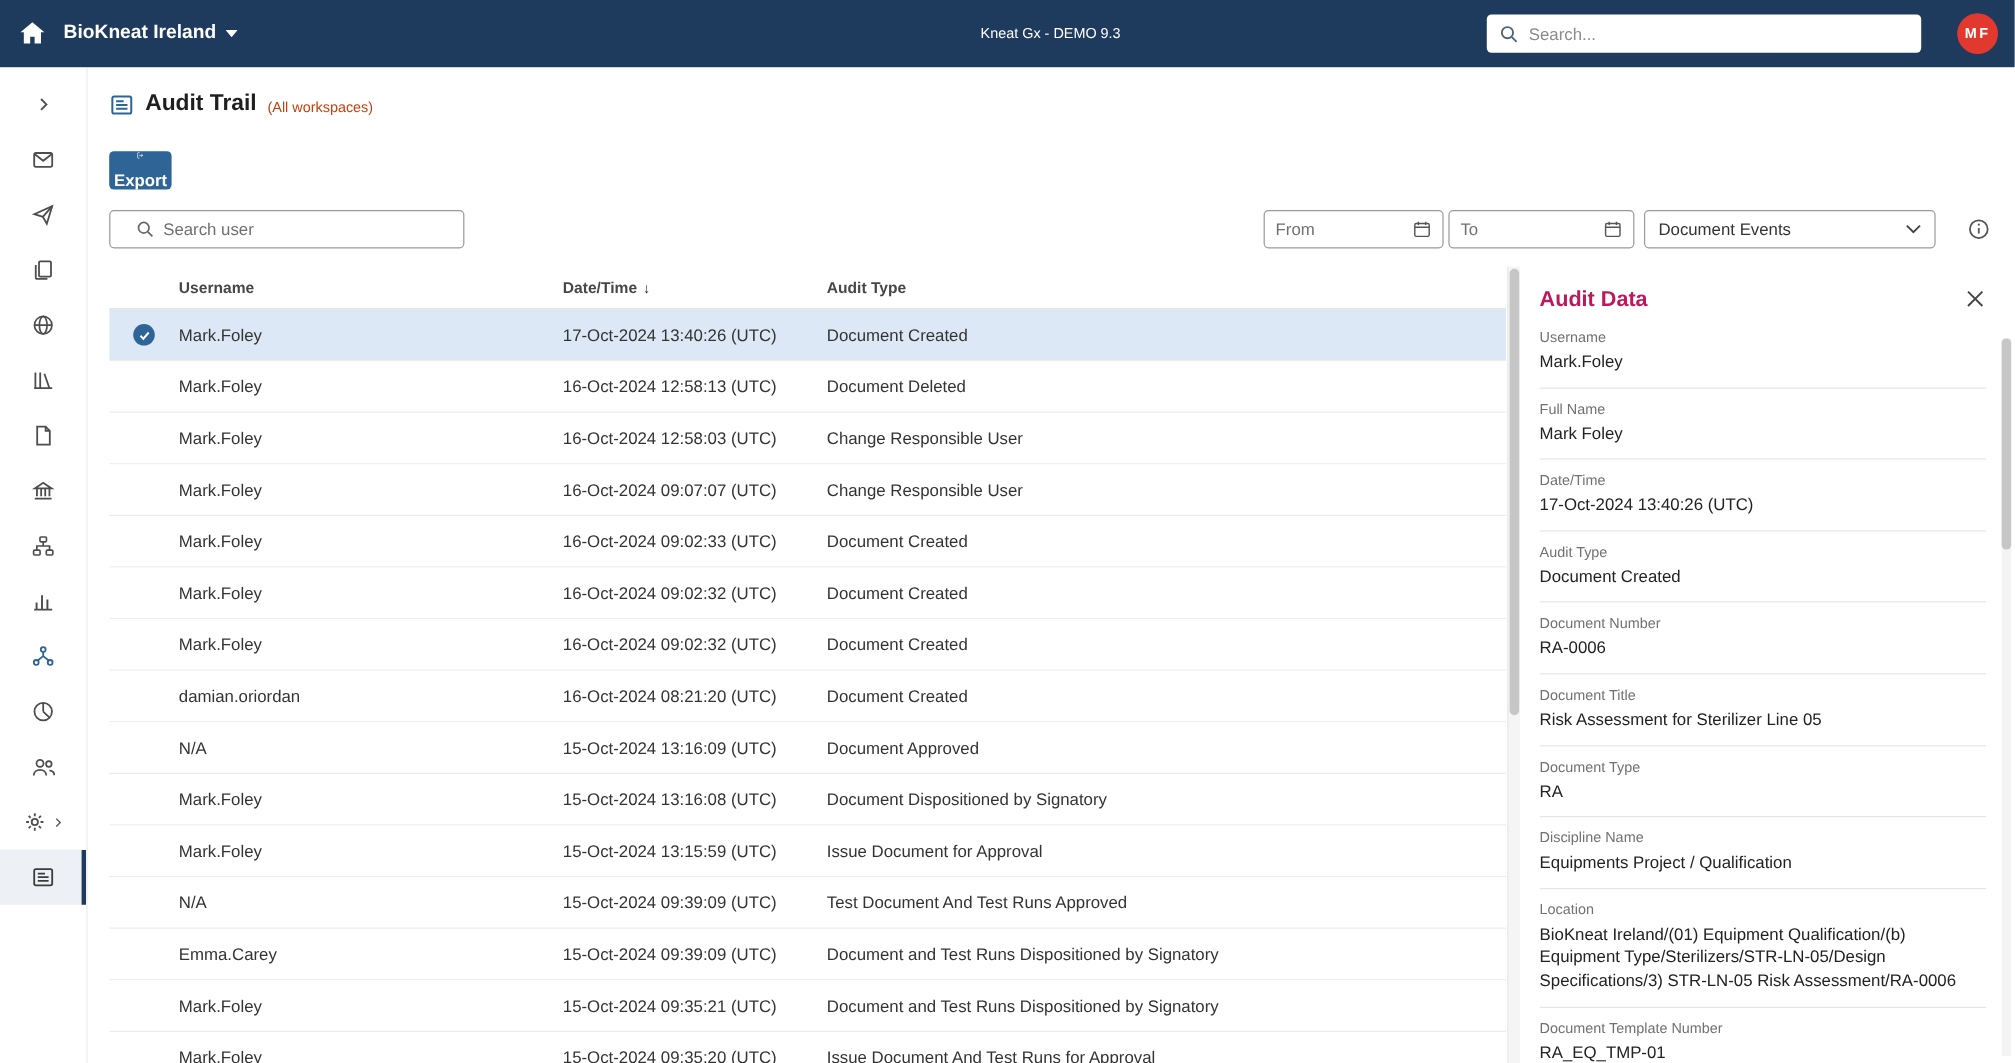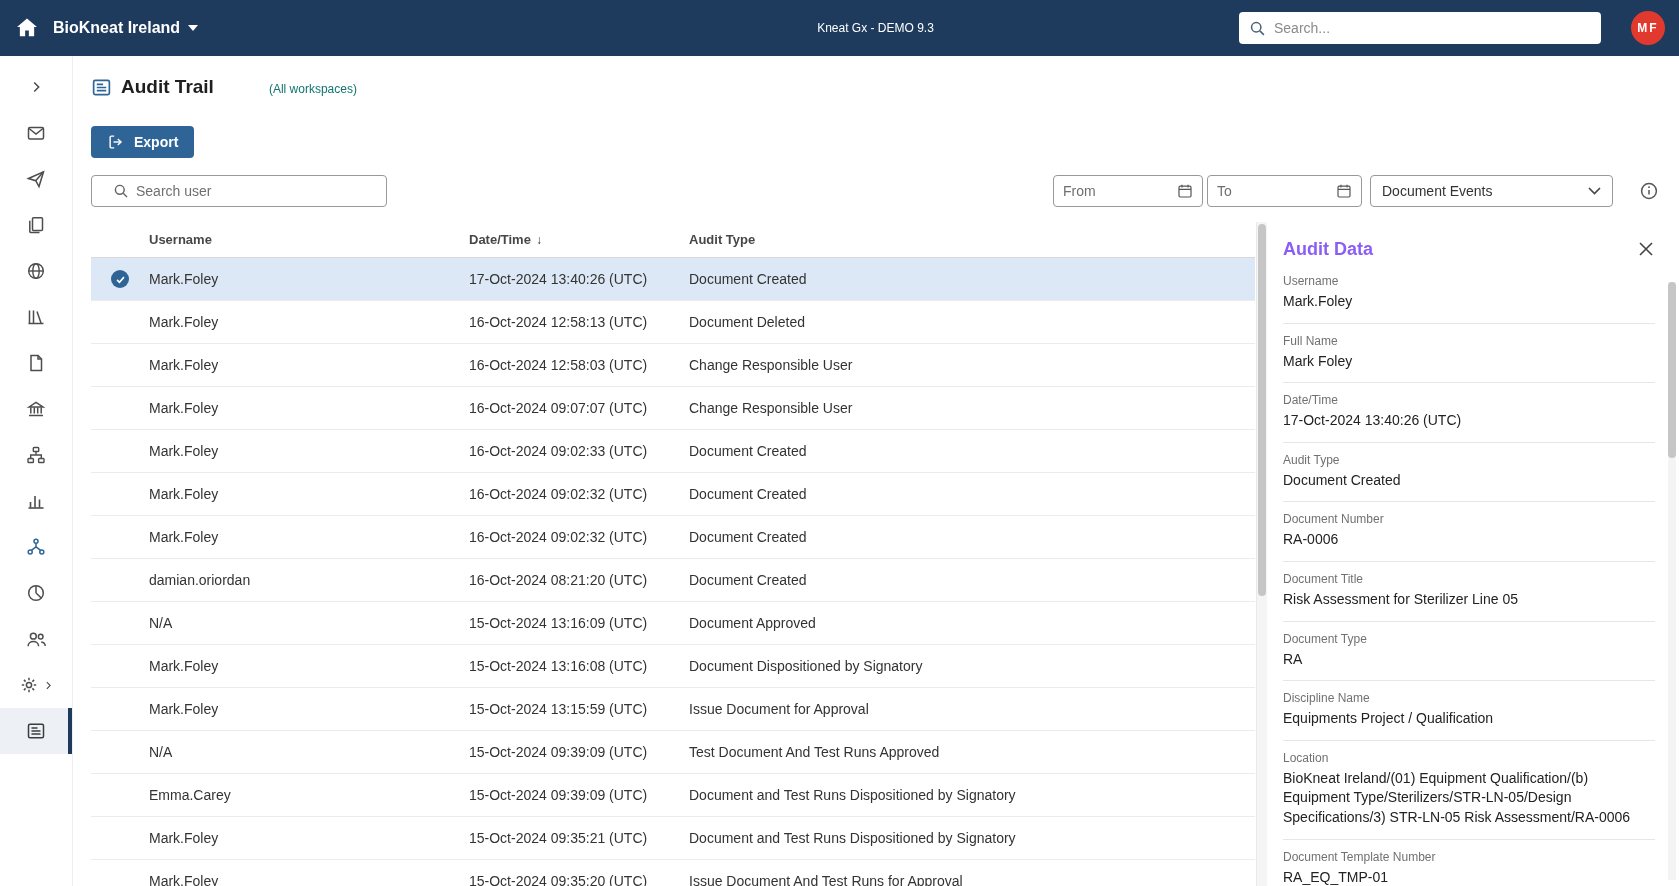--- a/index.html
+++ b/index.html
@@ -33,26 +33,26 @@
   .side-item { width: 100%; height: 46px; background: none; border: none; cursor: pointer;
     display: flex; align-items: center; justify-content: center; gap: 4px; color: #4d4d4d; }
   .side-item.accent { color: var(--accent, #2e6496); }
   .side-item.active { background: #edf1f5; box-shadow: inset -4px 0 0 0 var(--topbar, #1e3b5e); color: #3c3c3c; }
   .side-item svg { display: block; }
 
   
   .content { flex: 1; min-width: 0; display: flex; flex-direction: column; padding-left: 18px; }
   .page-header { margin-top: 16px; height: 30px; display: flex; align-items: center; gap: 9px; }
   .page-title { font-size: 19px; font-weight: 700; color: #1f1f1f; }
-  .page-subtitle { font-size: 12px; color: #0f766e; position: relative; top: 2px; margin-left: 46px; }
+  .page-subtitle { font-size: 12px; color: #c2410c; position: relative; top: 2px; }
 
   .export-btn { margin-top: 24px; align-self: flex-start; height: 32px;
     background: var(--accent, #2e6496); color: #fff; border: none; border-radius: 4px;
-    display: inline-flex; align-items: center; gap: 9px; padding: 0 16px;
-    font-size: 14px; font-weight: 700; font-family: inherit; cursor: pointer; }
+    display: inline-flex; align-items: center; gap: 9px; padding: 0 4px;
+    font-size: 14px; font-weight: 700; font-family: inherit; cursor: pointer; flex-direction: column; }
 
   .filters { margin-top: 17px; display: flex; align-items: center; padding-right: 20px; }
   .inputbox { height: 32px; border: 1px solid #999; border-radius: 4px; background: #fff;
     display: flex; align-items: center; padding: 0 9px; gap: 7px; }
   .inputbox input { border: none; outline: none; flex: 1; min-width: 0; font-size: 14px;
     color: #333; font-family: inherit; background: transparent; }
   .inputbox input::placeholder { color: #6f6f6f; }
   .search-user { width: 296px; padding-left: 21px; }
   .filters-right { margin-left: auto; display: flex; align-items: center; }
   .date-from { width: 150px; margin-left: 15px; }
@@ -76,21 +76,21 @@
     background: var(--accent, #2e6496); align-items: center; justify-content: center; }
   .trow.selected .checkmark { display: flex; }
   .vscroll { position: absolute; right: 0; top: 0; bottom: 0; width: 11px;
     background: #f5f5f5; border-left: 1px solid #e9e9e9; }
   .vscroll .thumb { position: absolute; left: 1px; right: 1px; top: 2px; height: 56%;
     background: #c6c6c6; border-radius: 5px; }
 
   
   .panel { width: 412px; flex-shrink: 0; position: relative; padding: 0 24px 0 16px; overflow: hidden; }
   .panel-head { padding-top: 12px; height: 42px; display: flex; align-items: center; justify-content: space-between; }
-  .panel-title { font-size: 18px; font-weight: 600; color: #8b5cf6; }
+  .panel-title { font-size: 18px; font-weight: 600; color: #be185d; }
   .close-btn { background: none; border: none; cursor: pointer; display: flex; padding: 2px; }
   .field { padding: 10px 0 11px; border-bottom: 1px solid #e6e6e6; }
   .flabel { font-size: 12px; color: #717171; margin-bottom: 4px; }
   .fvalue { font-size: 14px; color: #222; line-height: 1.4; word-wrap: break-word; }
   .panel-scroll { position: absolute; right: 3px; top: 60px; bottom: 6px; width: 8px; background: #f4f4f4; }
   .panel-scroll .thumb { position: absolute; left: 0; right: 0; top: 0; height: 176px;
     background: #c6c6c6; border-radius: 4px; }
 </style>
 </head>
 <body>

